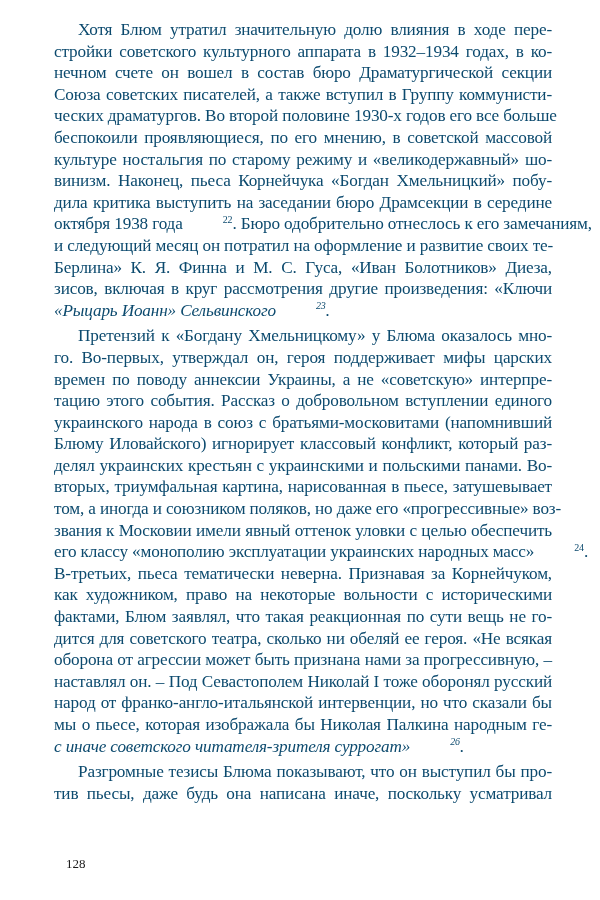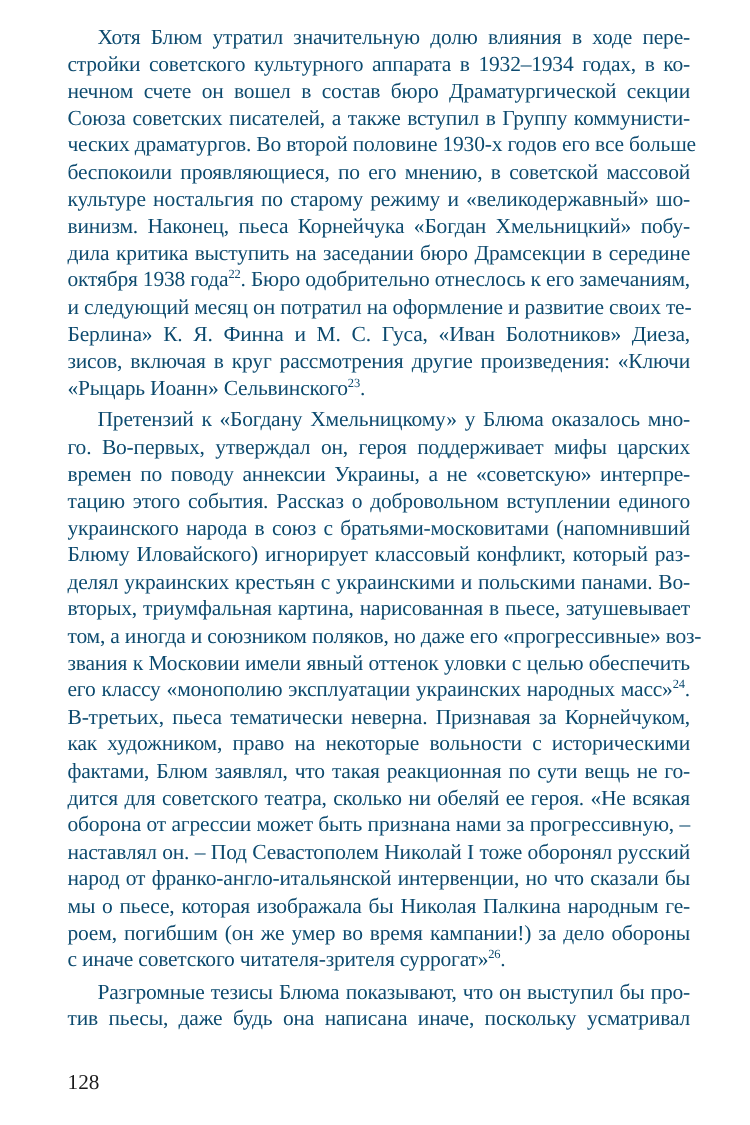--- a/index.html
+++ b/index.html
@@ -10,27 +10,27 @@
       font-size:17.2px;
       line-height:21.6px;
       height:21.6px;
       color:#0c4a6e;
       white-space:nowrap;
       text-align:justify;
       text-align-last:justify;
       letter-spacing:-0.15px;
     }
     .line.indent { padding-left:24px; }
-    .line.last { text-align-last:left; }
+    .line.last { text-align-last:left;font-style:italic; }
     .gap { height:4px; }
-    sup { font-size:10px; line-height:0; vertical-align:super; }
+    sup { font-size:10px; line-height:0; vertical-align:super;margin-left:40px; }
     .pagenum {
-      position:absolute; left:54px; top:856px;
+      position:absolute; left:66px; top:856px;
       font-family: "Liberation Serif", "DejaVu Serif", serif;
-      font-size:17px; color:#1a1a1a;
+      font-size:13px; color:#1a1a1a;
     }
   </style>
 </head>
 <body>
 
 <div class="page">
 
   <div>
     <div class="line indent">Хотя Блюм утратил значительную долю влияния в ходе пере-</div>
     <div class="line">стройки советского культурного аппарата в 1932–1934 годах, в ко-</div>
@@ -63,21 +63,20 @@
     <div class="line">звания к Московии имели явный оттенок уловки с целью обеспечить</div>
     <div class="line"><span>его классу «монополию эксплуатации украинских народных масс»</span><sup>24</sup><span>.</span></div>
     <div class="line">В-третьих, пьеса тематически неверна. Признавая за Корнейчуком,</div>
     <div class="line">как художником, право на некоторые вольности с историческими</div>
     <div class="line">фактами, Блюм заявлял, что такая реакционная по сути вещь не го-</div>
     <div class="line">дится для советского театра, сколько ни обеляй ее героя. «Не всякая</div>
     <div class="line">оборона от агрессии может быть признана нами за прогрессивную, –</div>
     <div class="line">наставлял он. – Под Севастополем Николай I тоже оборонял русский</div>
     <div class="line">народ от франко-англо-итальянской интервенции, но что сказали бы</div>
     <div class="line">мы о пьесе, которая изображала бы Николая Палкина народным ге-</div>
-    <div class="line">роем, погибшим (он же умер во время кампании!) за дело обороны</div>
     <div class="line last"><span>с иначе советского читателя-зрителя суррогат»</span><sup>26</sup><span>.</span></div>
   </div>
 
   <div class="gap"></div>
 
   <div>
     <div class="line indent">Разгромные тезисы Блюма показывают, что он выступил бы про-</div>
     <div class="line">тив пьесы, даже будь она написана иначе, поскольку усматривал</div>
 
   </div>

